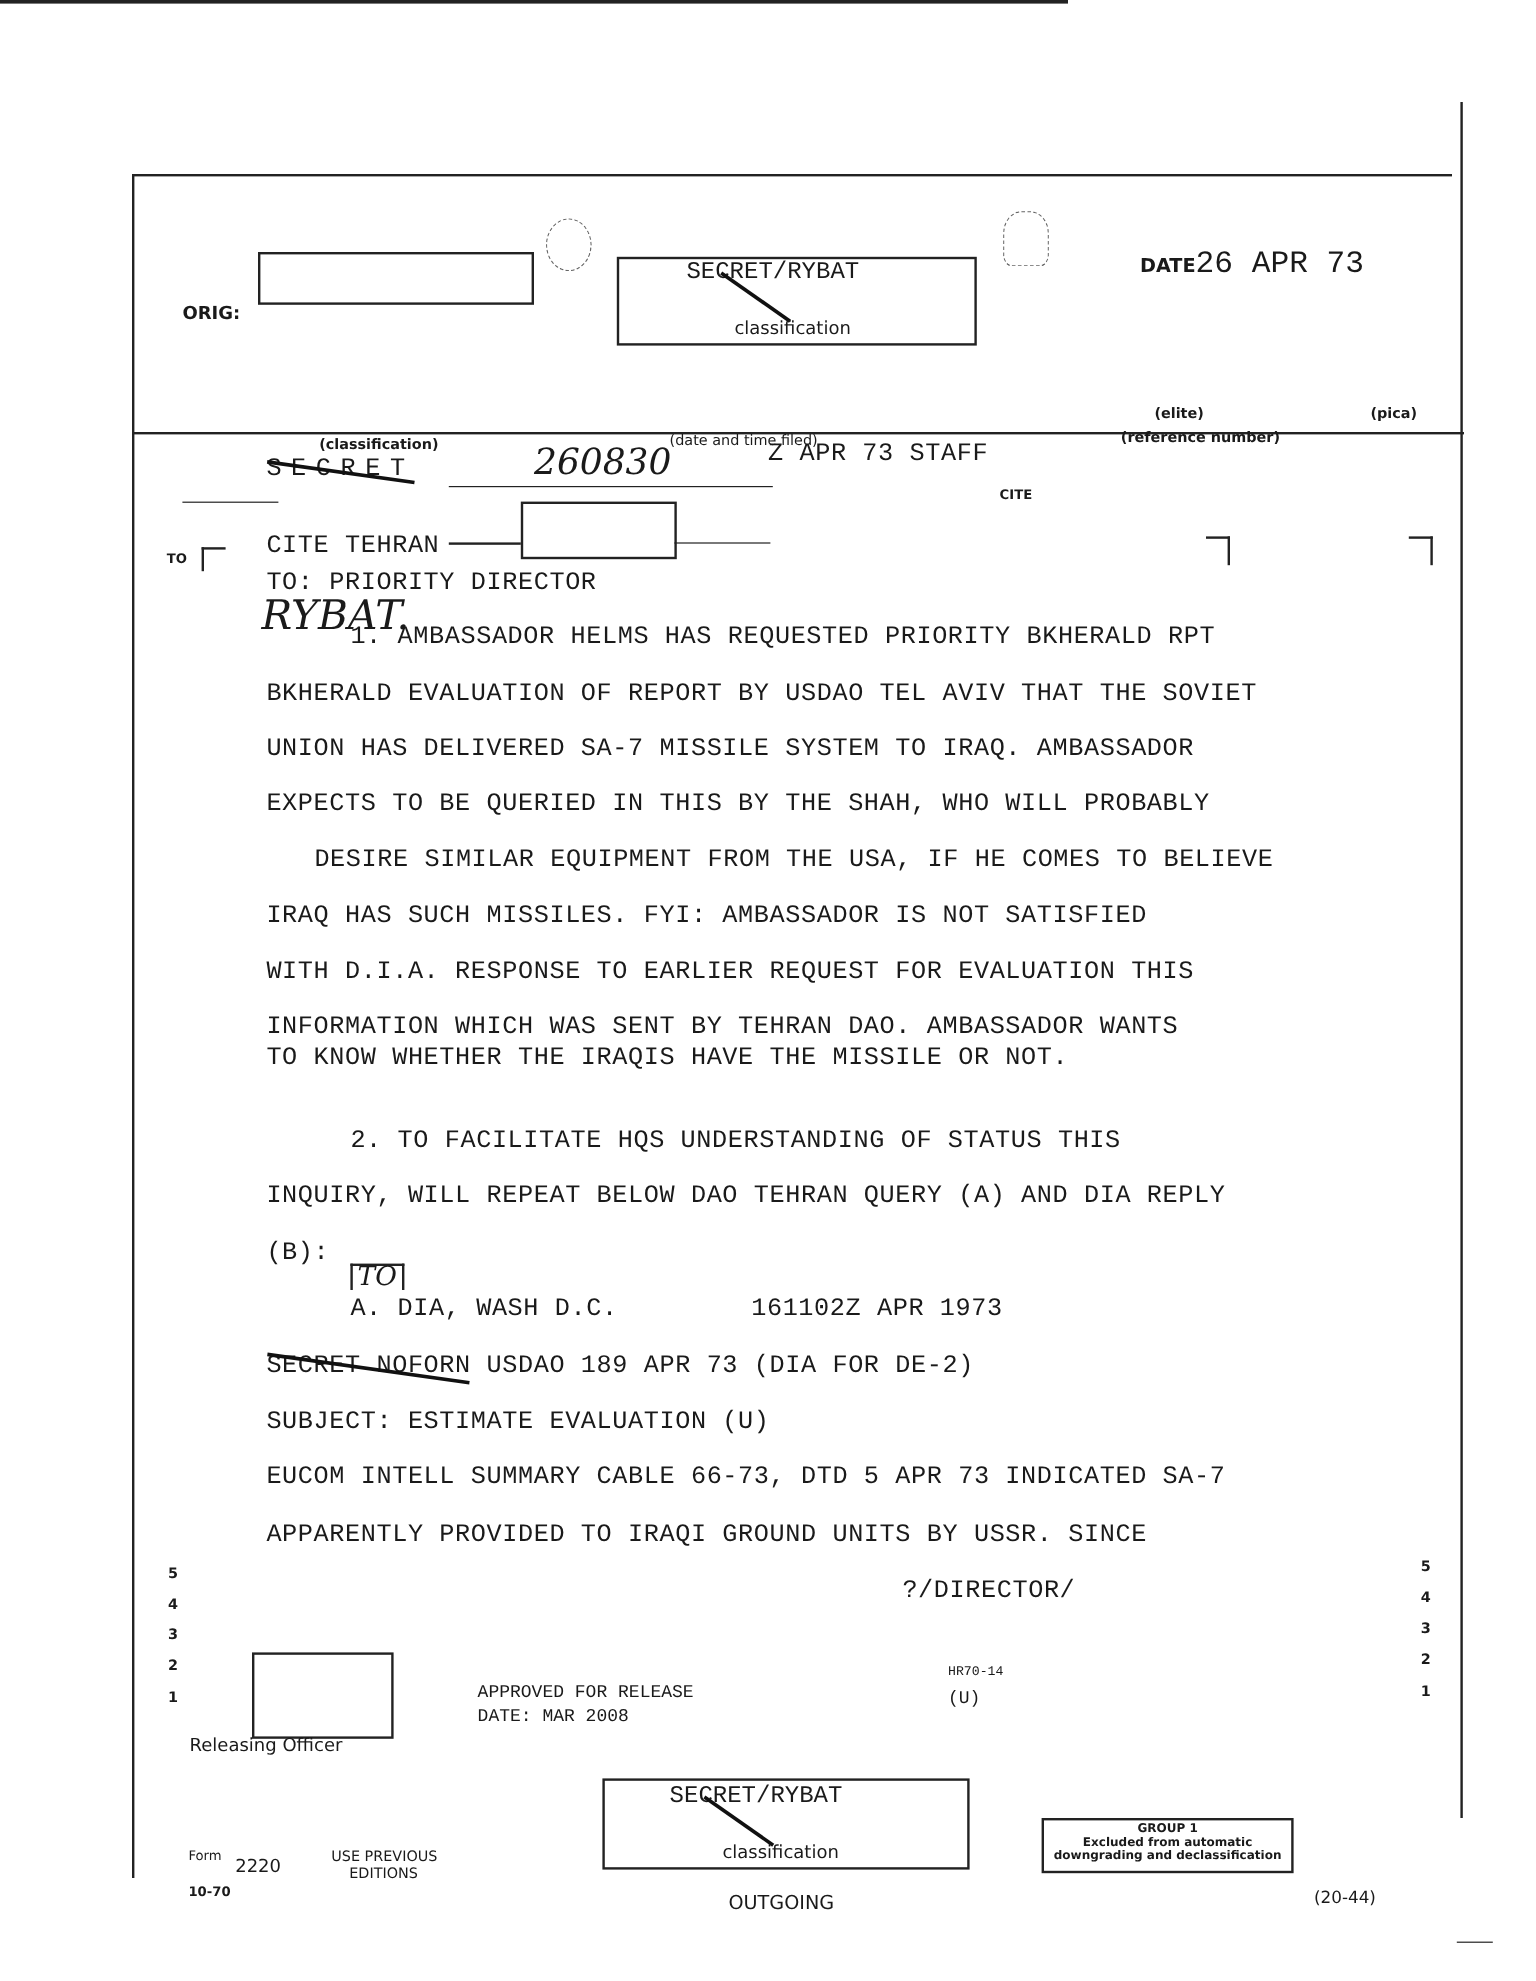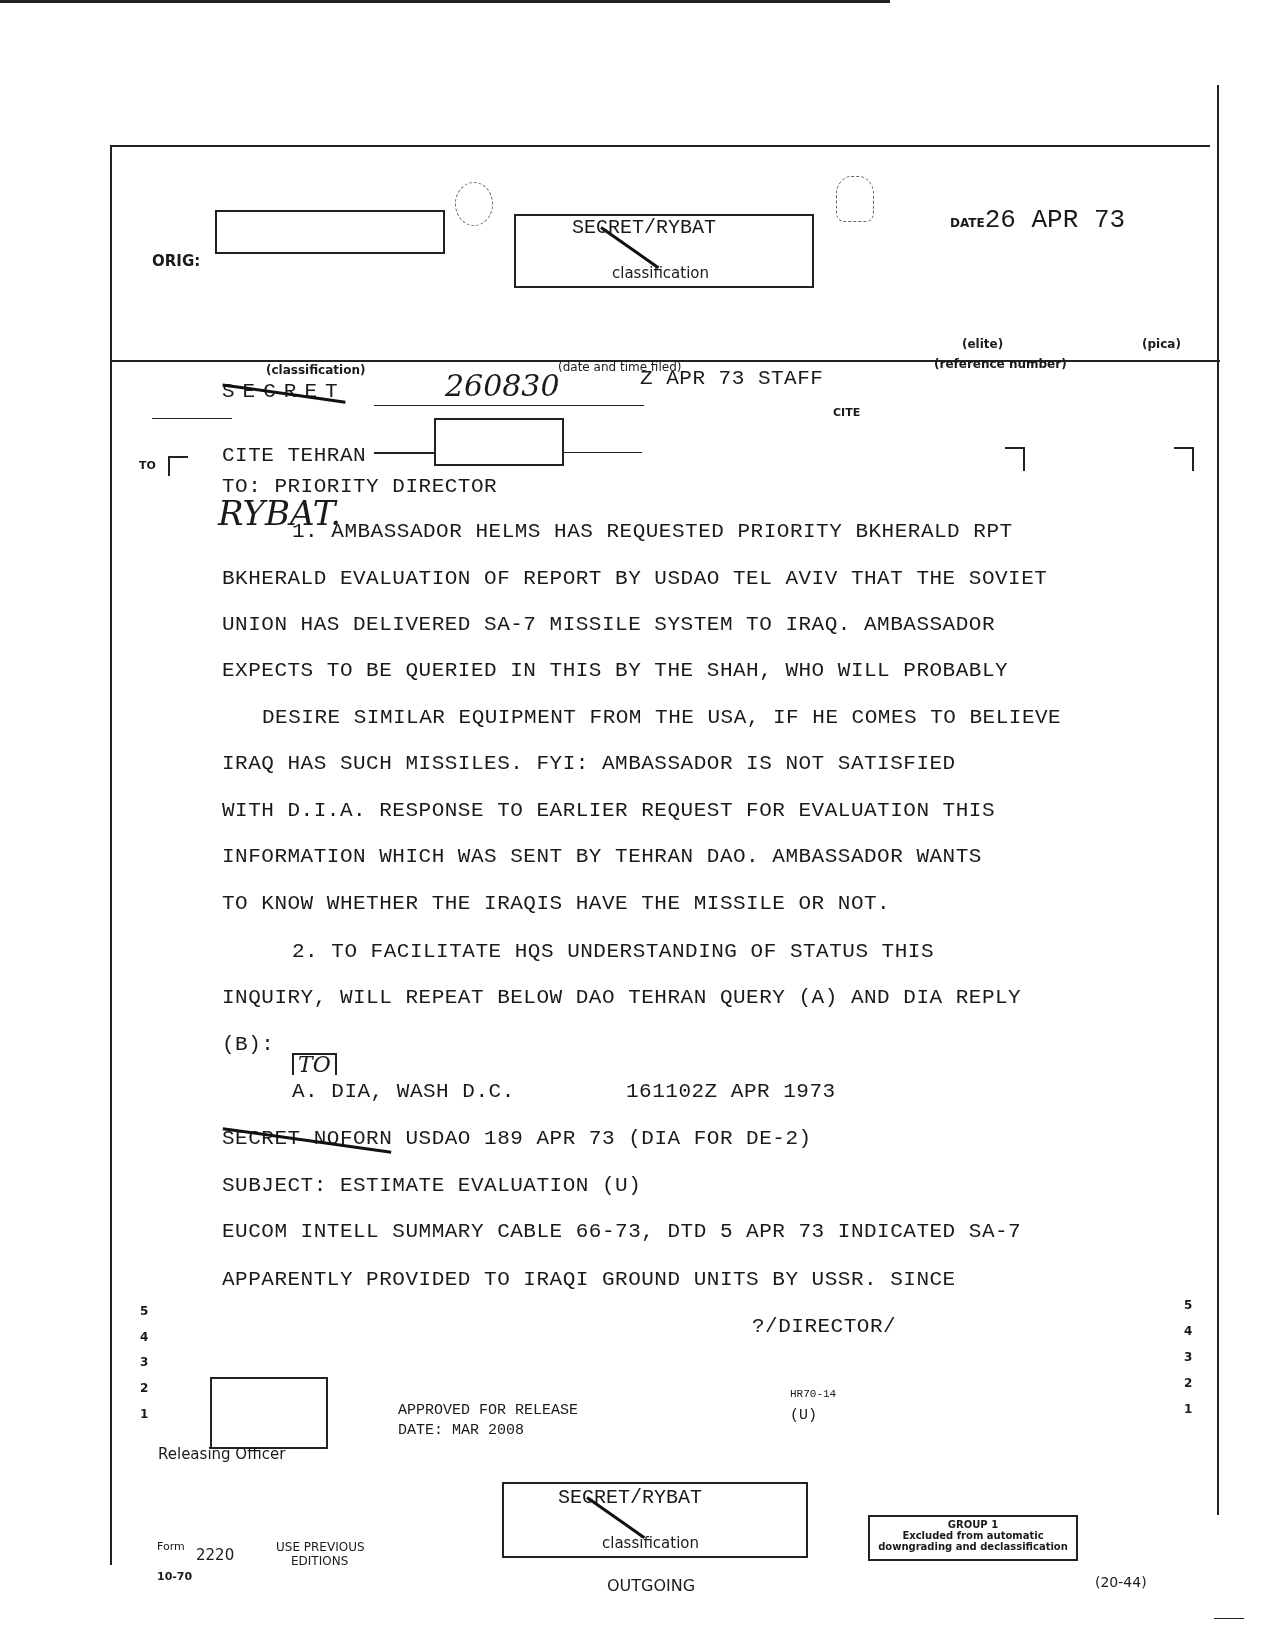--- a/index.html
+++ b/index.html
@@ -37,21 +37,21 @@
 
 <div class="abs" style="left:455px;top:182px;width:36px;height:42px;border:1px dashed #666;border-radius:50%;"></div>
 <div class="abs" style="left:836px;top:176px;width:36px;height:44px;border:1px dashed #666;border-radius:40% 40% 20% 20%;"></div>
 
 <div class="abs box" style="left:514px;top:214px;width:296px;height:70px;">
   <div class="mono strike-diag" style="position:absolute;left:56px;top:0px;font-size:20px;">SECRET/RYBAT</div>
   <div class="sans" style="position:absolute;left:96px;top:48px;font-size:15px;font-weight:normal;">classification</div>
 </div>
 
 <div class="abs" style="left:950px;top:205px;white-space:nowrap;">
-  <span class="sans" style="font-size:12px;margin-top:40px;">DATE</span><span class="mono" style="font-size:26px;">26 APR 73</span>
+  <span class="sans" style="font-size:16px;margin-top:40px;">DATE</span><span class="mono" style="font-size:26px;">26 APR 73</span>
 </div>
 
 <div class="abs sans small" style="left:962px;top:337px;">(elite)</div>
 <div class="abs sans small" style="left:1142px;top:337px;">(pica)</div>
 <div class="abs" style="left:110px;top:360px;width:1110px;height:2px;background:#222;"></div>
 <div class="abs sans small" style="left:934px;top:357px;">(reference number)</div>
 
 
 <div class="abs sans small" style="left:266px;top:363px;">(classification)</div>
 <div class="abs mono type strike" style="left:222px;top:380px;letter-spacing:8px;">SECRET</div>
@@ -77,21 +77,21 @@
 
 
 <div class="abs mono type" style="left:292px;top:520px;">1.  AMBASSADOR HELMS HAS REQUESTED PRIORITY BKHERALD RPT</div>
 <div class="abs mono type" style="left:222px;top:567px;">BKHERALD EVALUATION OF REPORT BY USDAO TEL AVIV THAT THE SOVIET</div>
 <div class="abs mono type" style="left:222px;top:613px;">UNION HAS DELIVERED SA-7 MISSILE SYSTEM TO IRAQ.  AMBASSADOR</div>
 <div class="abs mono type" style="left:222px;top:659px;">EXPECTS TO BE QUERIED IN THIS BY THE SHAH, WHO WILL PROBABLY</div>
 <div class="abs mono type" style="left:222px;top:706px;margin-left:40px;">DESIRE SIMILAR EQUIPMENT FROM THE USA, IF HE COMES TO BELIEVE</div>
 <div class="abs mono type" style="left:222px;top:752px;">IRAQ HAS SUCH MISSILES.  FYI:  AMBASSADOR IS NOT SATISFIED</div>
 <div class="abs mono type" style="left:222px;top:799px;">WITH D.I.A. RESPONSE TO EARLIER REQUEST FOR EVALUATION THIS</div>
 <div class="abs mono type" style="left:222px;top:845px;">INFORMATION WHICH WAS SENT BY TEHRAN DAO.  AMBASSADOR WANTS</div>
-<div class="abs mono type" style="left:222px;top:892px;">TO KNOW WHETHER THE IRAQIS HAVE THE MISSILE OR NOT.</div>
+<div class="abs mono type" style="left:222px;top:871px;">TO KNOW WHETHER THE IRAQIS HAVE THE MISSILE OR NOT.</div>
 <div class="abs mono type" style="left:292px;top:940px;">2.  TO FACILITATE HQS UNDERSTANDING OF STATUS THIS</div>
 <div class="abs mono type" style="left:222px;top:986px;">INQUIRY, WILL REPEAT BELOW DAO TEHRAN QUERY (A) AND DIA REPLY</div>
 <div class="abs mono type" style="left:222px;top:1033px;">(B):</div>
 
 <div class="abs hand" style="left:292px;top:1053px;font-size:22px;border:2px solid #222;border-bottom:none;padding:0 4px;line-height:20px;">TO</div>
 <div class="abs mono type" style="left:292px;top:1080px;">A.  DIA, WASH D.C.</div>
 <div class="abs mono type" style="left:626px;top:1080px;">161102Z APR 1973</div>
 
 <div class="abs mono type" style="left:222px;top:1127px;">
   <span class="strike">SECRET NOFORN</span>

